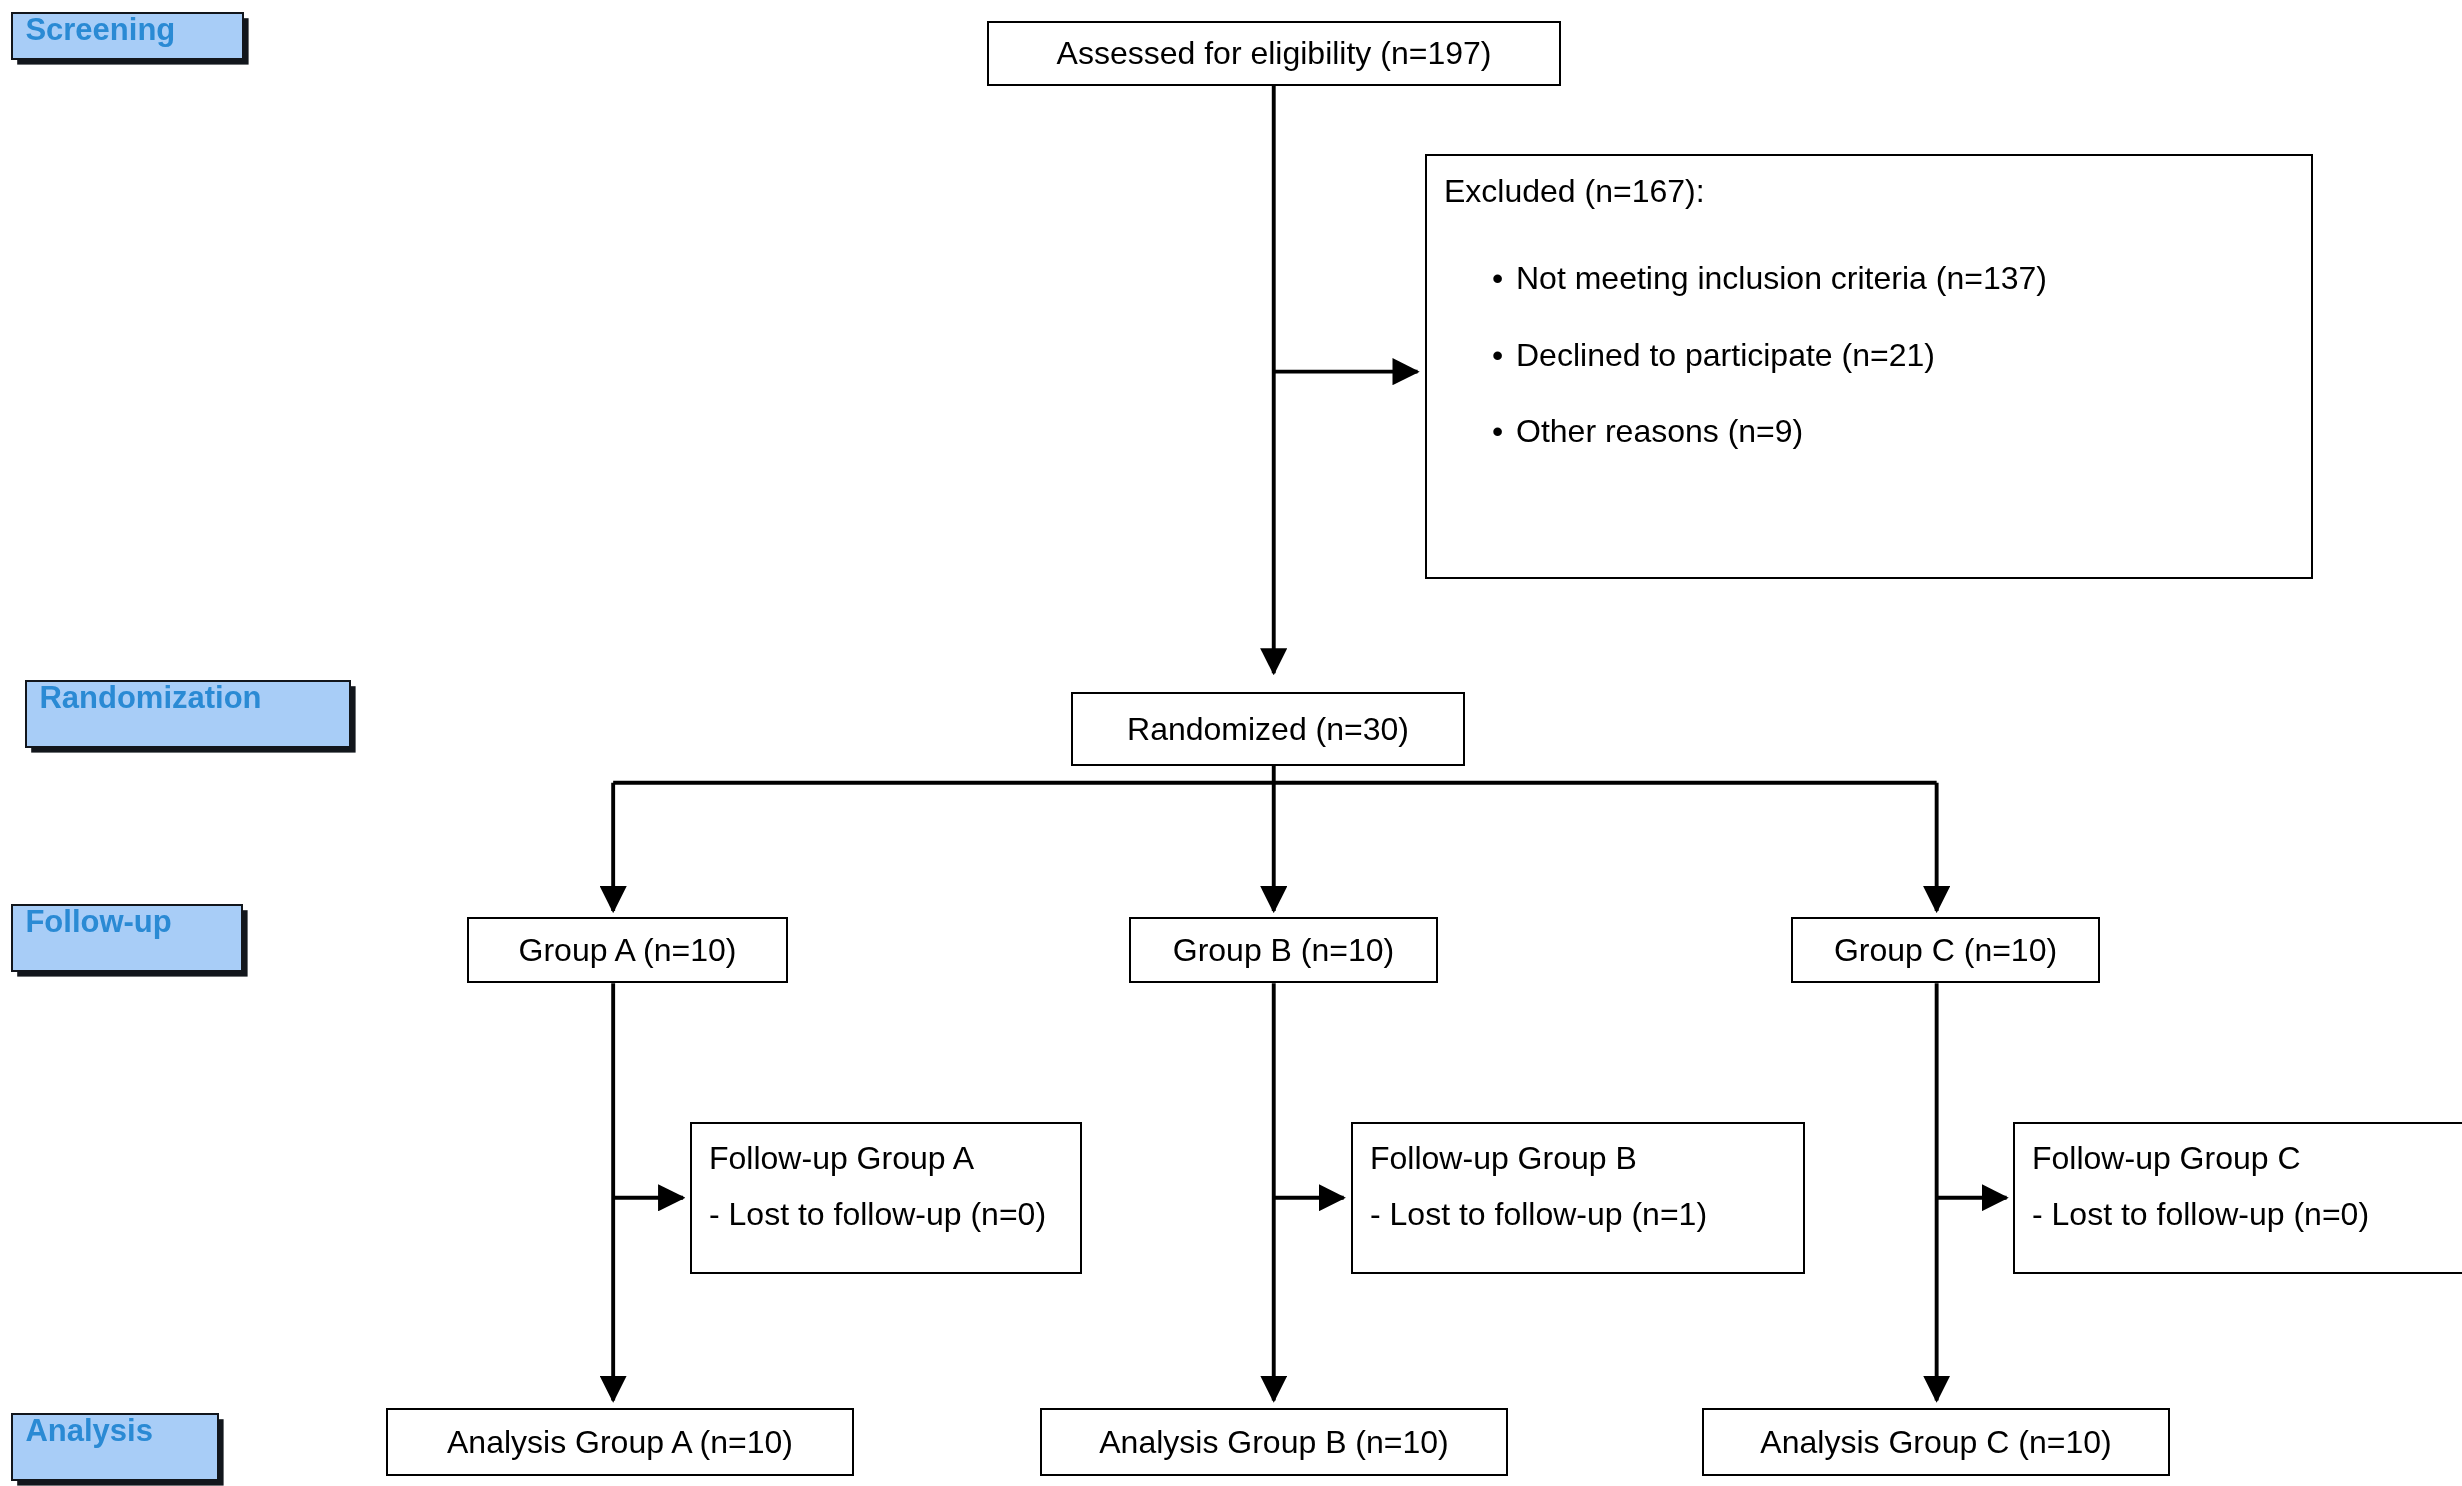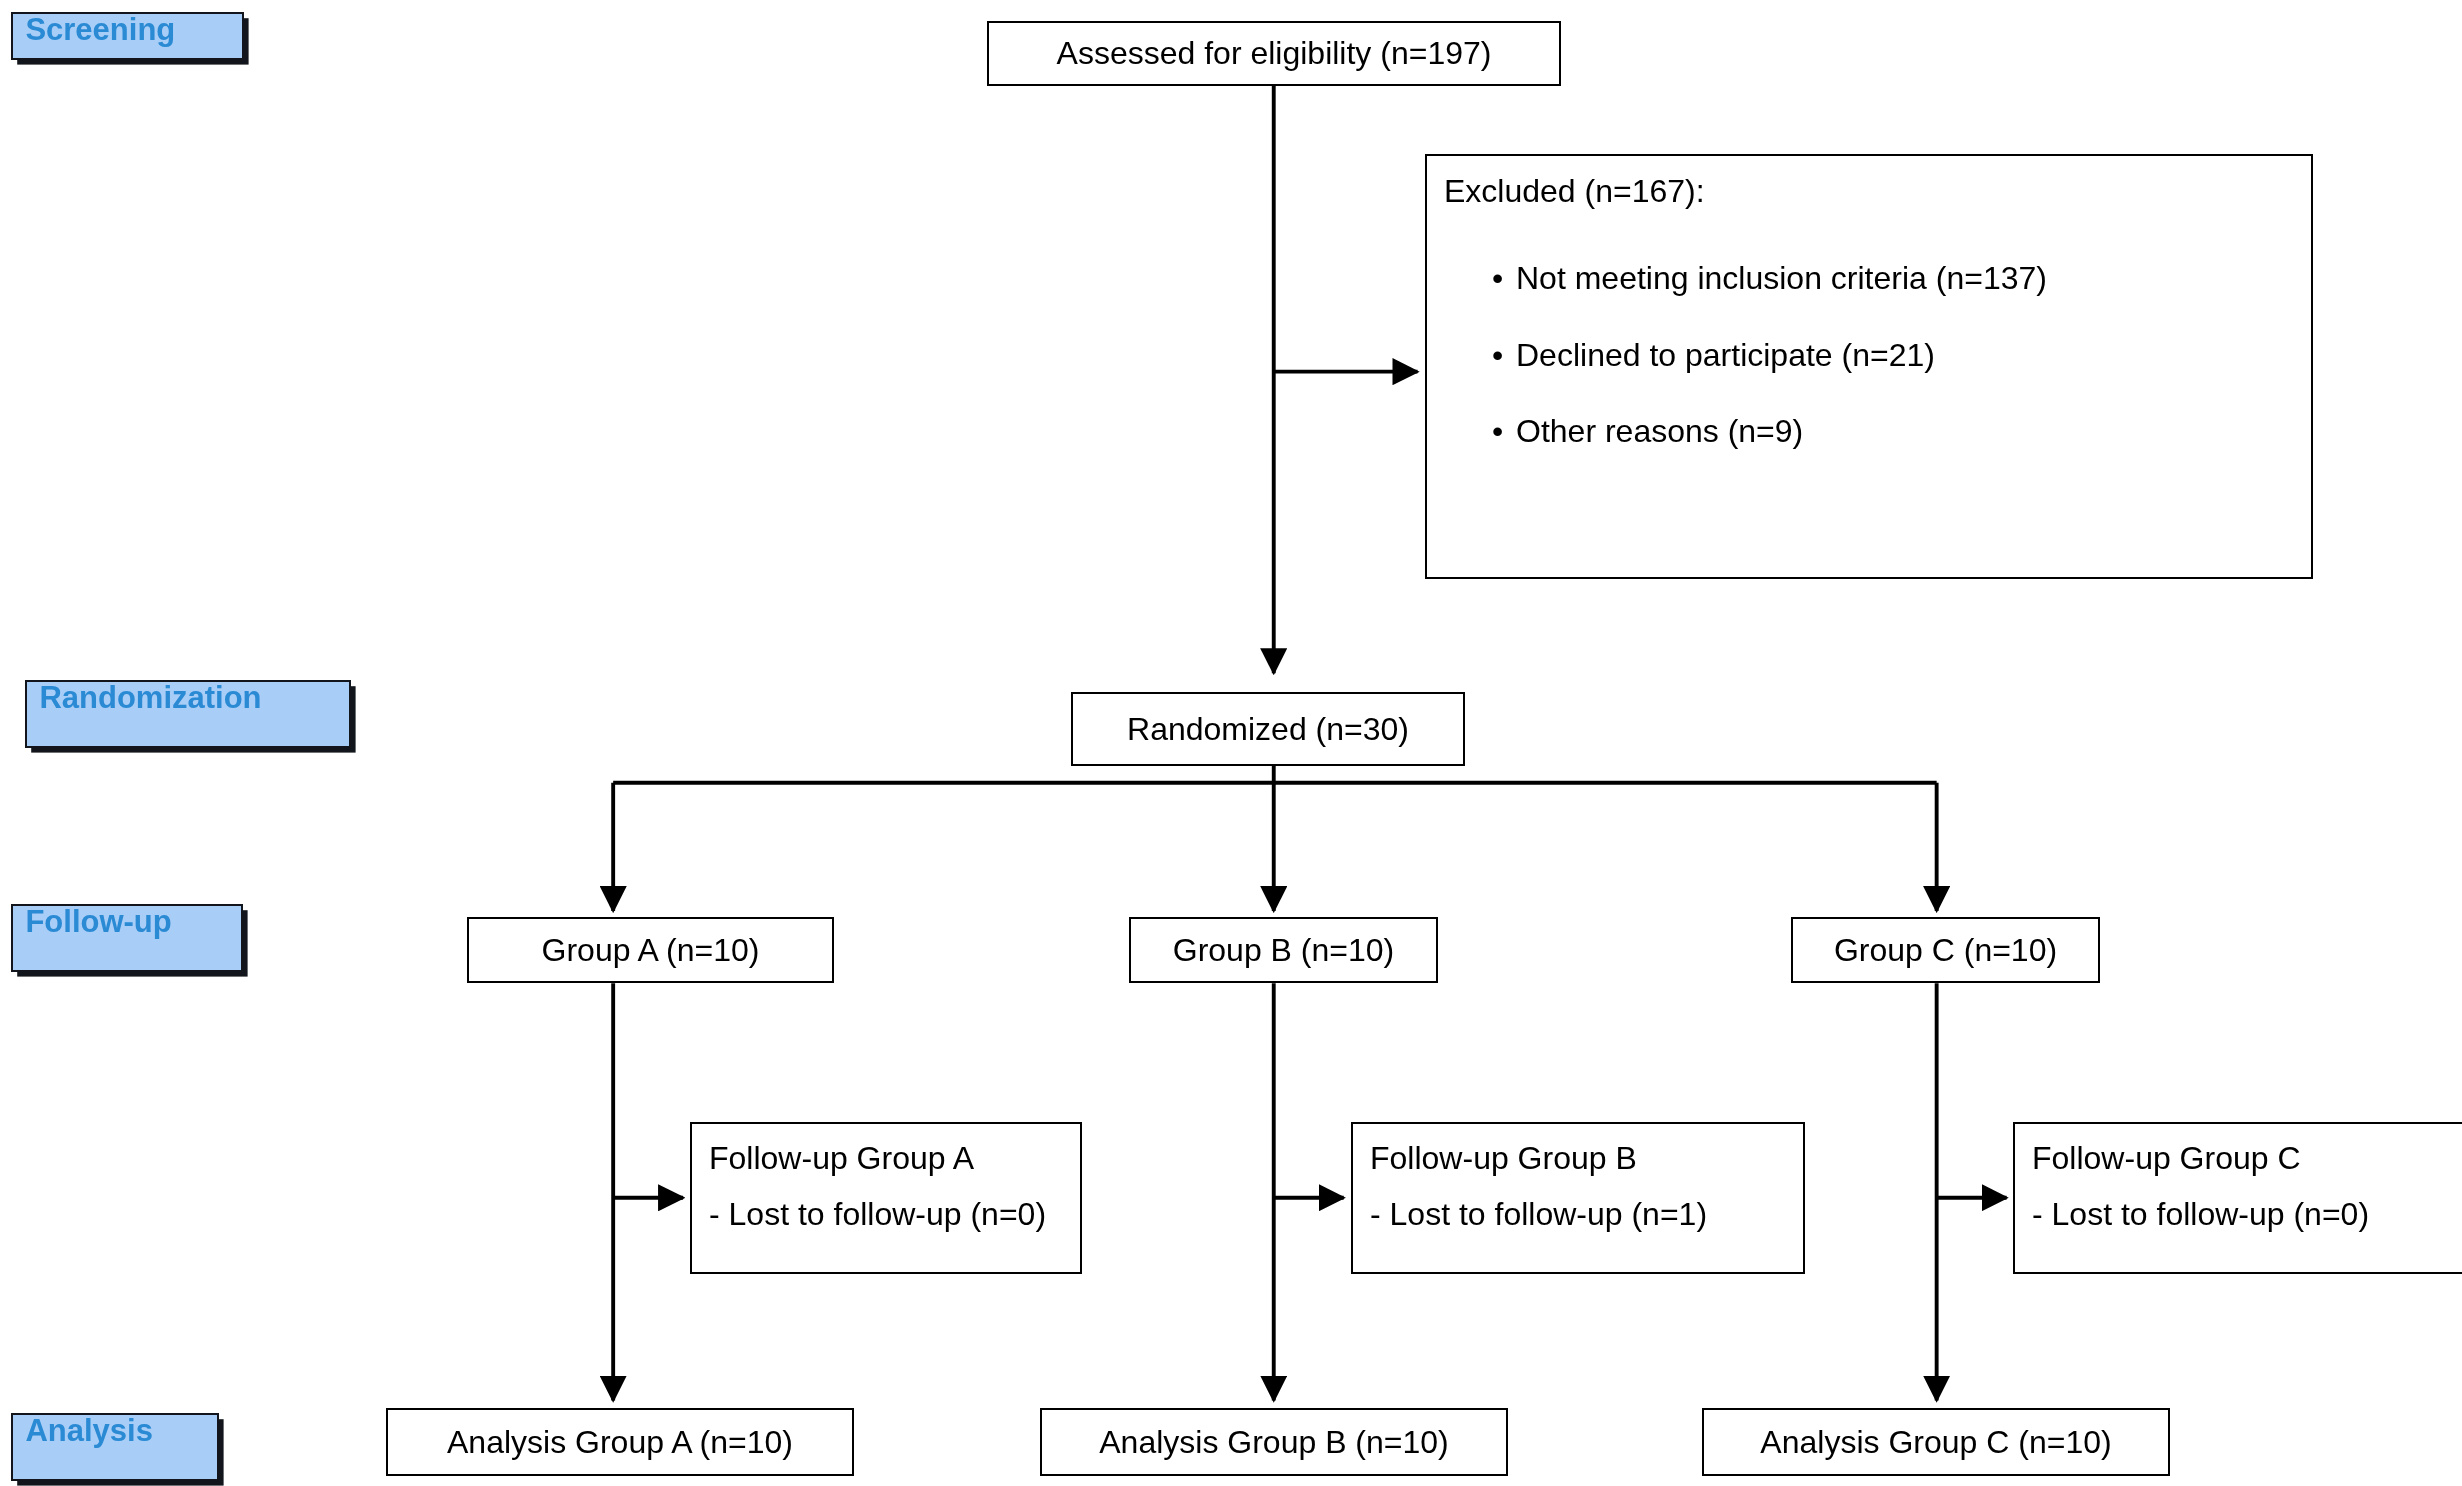--- a/index.html
+++ b/index.html
@@ -153,21 +153,21 @@
         <span class="dot">•</span>
         <span>Other reasons (n=9)</span>
       </li>
     </ul>
   </div>
 
   <div class="flow-box center" style="left:1071px; top:680px; width:394px; height:74px;margin-top:12px;">
     <span>Randomized (n=30)</span>
   </div>
 
-  <div class="flow-box center" style="left:467px; top:917px; width:367px; height:66px;">
+  <div class="flow-box center" style="left:467px; top:917px; width:321px; height:66px;">
     <span>Group A (n=10)</span>
   </div>
   <div class="flow-box center" style="left:1129px; top:917px; width:309px; height:66px;">
     <span>Group B (n=10)</span>
   </div>
   <div class="flow-box center" style="left:1791px; top:917px; width:309px; height:66px;">
     <span>Group C (n=10)</span>
   </div>
 
   <div class="flow-box topleft" style="left:690px; top:1122px; width:392px; height:152px; padding:15.5px 12.4px 15.5px 17px;">

